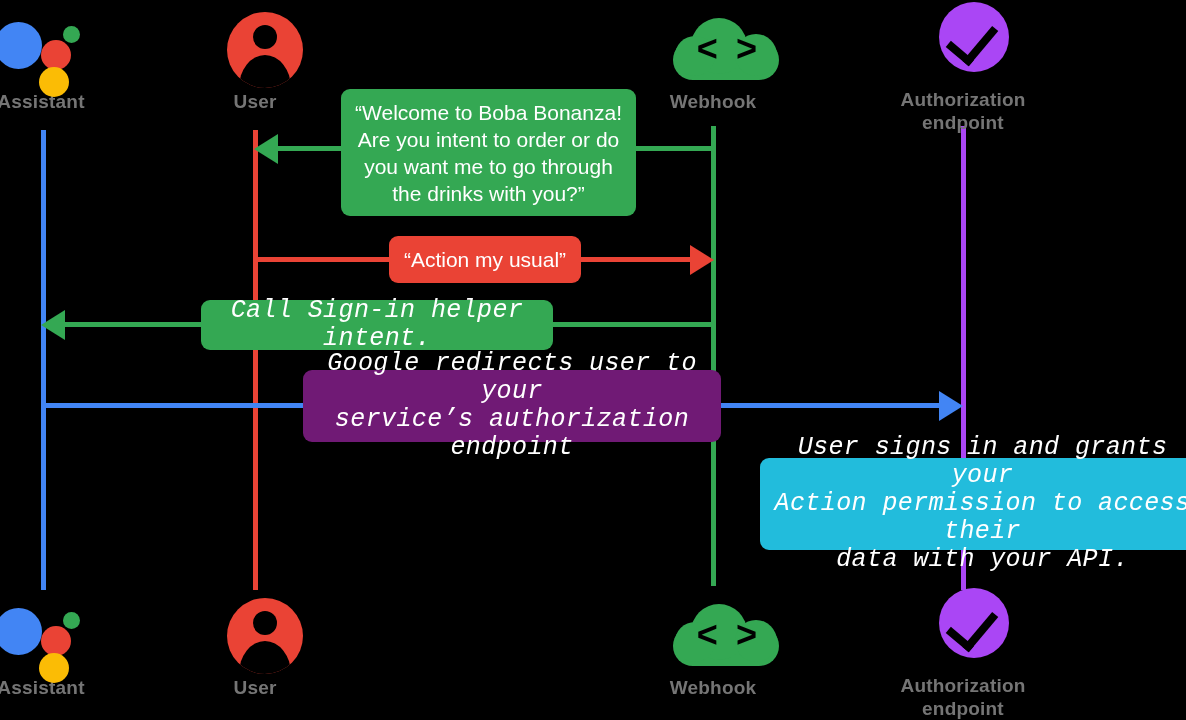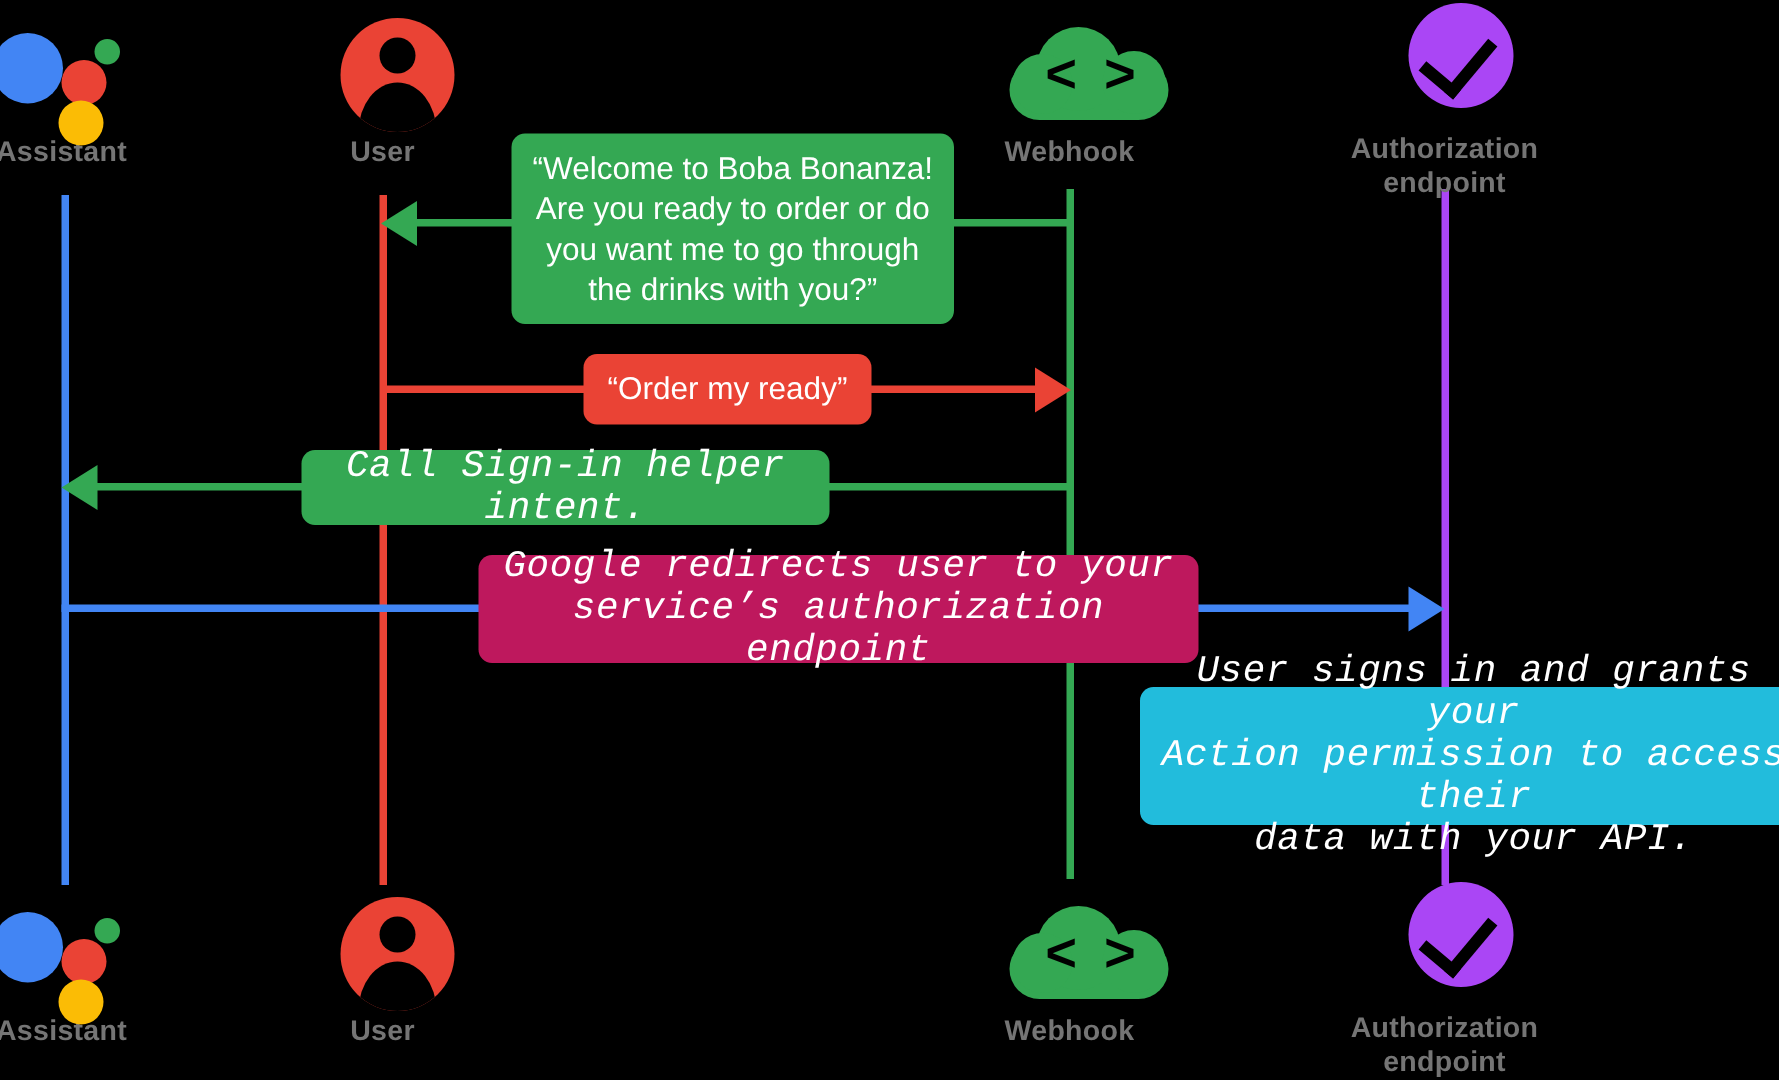--- a/index.html
+++ b/index.html
@@ -208,40 +208,40 @@
       </div>
     </div>
     <div class="actor-label" style="margin-top:6px;">Authorization
 endpoint</div>
   </div>
 
   <div class="msg-line" style="left:270px; top:146px; width:445px; background:#34A853;"></div>
   <div class="arrow-head" style="left:254px; top:134px; border-right:24px solid #34A853;"></div>
   <div class="msg-box sans" style="left:341px; top:89px; width:295px; height:127px; background:#34A853;">
     <span>“Welcome to Boba Bonanza!
-Are you ready to order or do
+Are you intent to order or do
 you want me to go through
 the drinks with you?”</span>
   </div>
 
   <div class="msg-line" style="left:255px; top:257px; width:442px; background:#EA4335;"></div>
   <div class="arrow-head" style="left:690px; top:245px; border-left:24px solid #EA4335;"></div>
   <div class="msg-box sans" style="left:389px; top:236px; width:192px; height:47px; background:#EA4335;">
-    <span>“Order my ready”</span>
+    <span>“Action my usual”</span>
   </div>
 
   <div class="msg-line" style="left:58px; top:322px; width:657px; background:#34A853;"></div>
   <div class="arrow-head" style="left:41px; top:310px; border-right:24px solid #34A853;"></div>
   <div class="msg-box mono" style="left:201px; top:300px; width:352px; height:50px; background:#34A853;">
     <span>Call Sign-in helper intent.</span>
   </div>
 
   <div class="msg-line" style="left:41px; top:403px; width:906px; background:#4285F4;"></div>
   <div class="arrow-head" style="left:939px; top:391px; border-left:24px solid #4285F4;"></div>
-  <div class="msg-box mono" style="left:303px; top:370px; width:480px; height:72px; background:#be185d;margin-left:16px;">
+  <div class="msg-box mono" style="left:303px; top:370px; width:418px; height:72px; background:#701a75;">
     <span>Google redirects user to your
 service’s authorization endpoint</span>
   </div>
 
   <div class="msg-box mono" style="left:760px; top:458px; width:445px; height:92px; background:#22BCDC;">
     <span>User signs in and grants your
 Action permission to access their
 data with your API.</span>
   </div>
 

